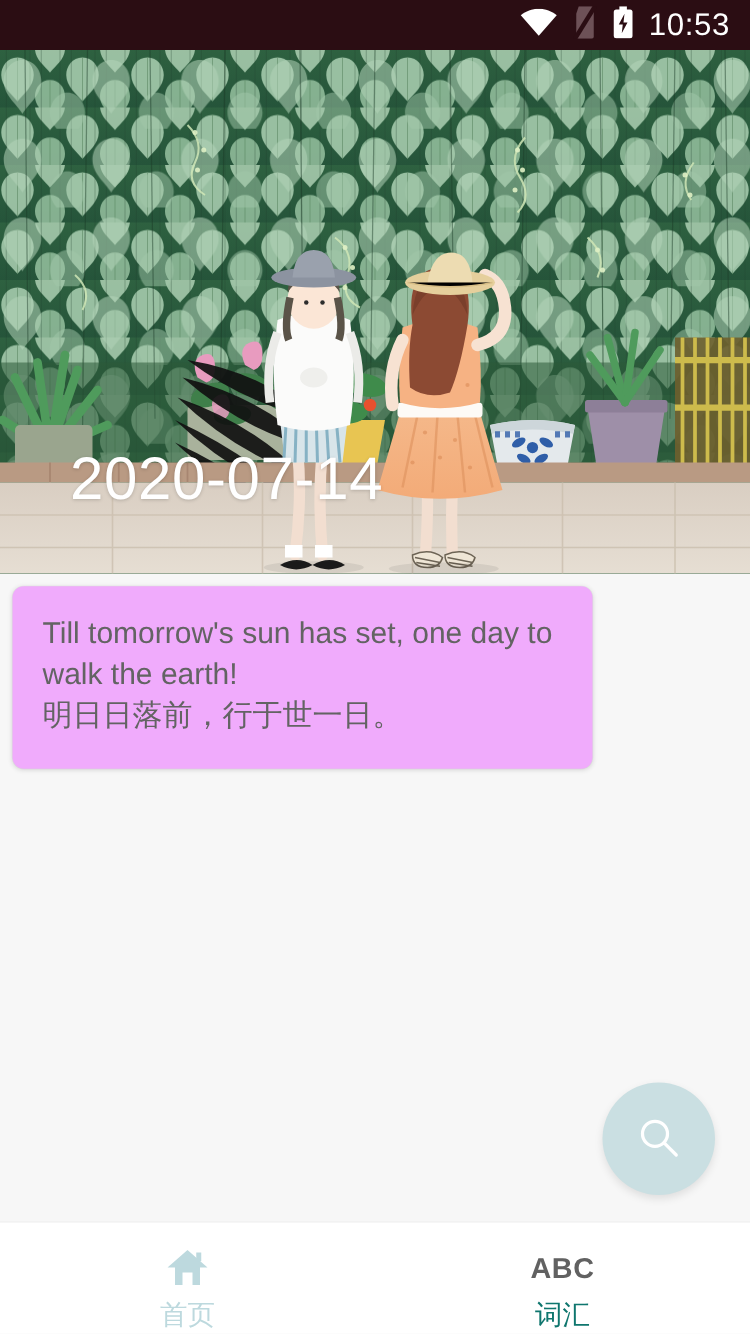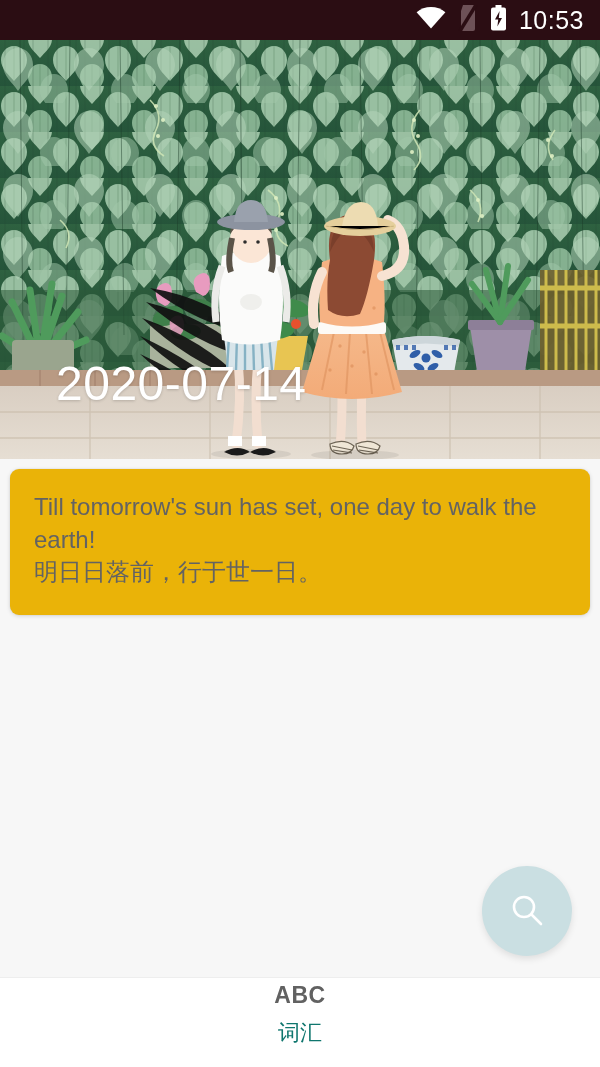--- a/index.html
+++ b/index.html
@@ -28,22 +28,22 @@
   .hero svg{ position:absolute; inset:0; width:100%; height:100%; display:block; }
   .hero-date{
     position:absolute; left:56px; bottom:48px;
     color:#ffffff; font-size:48px; font-weight:400;
     letter-spacing:0.5px; text-shadow:0 1px 3px rgba(0,0,0,.18);
     z-index:5; white-space:nowrap;
   }
 
   
   .quote-card{
-    position:absolute; top:469px; left:10px; width:580px;
-    background:#eab308; border-radius:9px;
+    position:absolute; top:469px; left:10px; width:464px;
+    background:#f0abfc; border-radius:9px;
     box-shadow:0 1px 4px rgba(0,0,0,.14), 0 0 0 .5px rgba(0,0,0,.04);
     padding:22px 24px 26px 24px;
   }
   .quote-en{
     font-size:24px; line-height:1.36; color:#636363; font-weight:400;
   }
   .quote-zh{
     font-size:24px; line-height:1.36; color:#636363; font-weight:400;
     font-family:"DejaVu Sans","Liberation Sans",sans-serif;
   }
@@ -58,21 +58,21 @@
   }
 
   
   .bottom-nav{
     position:absolute; left:0; bottom:0; width:600px; height:90px;
     background:#ffffff; border-top:1px solid #eeeeee;
     display:flex; align-items:center;
   }
   .nav-item{
     flex:1; display:flex; flex-direction:column; align-items:center;
-    justify-content:flex-start; gap:6px; height:100%; cursor:pointer;
+    justify-content:flex-end; gap:6px; height:100%; cursor:pointer;
   }
   .nav-label{ font-size:22px; font-family:"DejaVu Sans","Liberation Sans",sans-serif; }
   .nav-item.active .nav-label{ color:#bdd9de; }
   .nav-item .nav-label{ color:#0f766e; }
   .nav-ico{ height:34px; display:flex; align-items:center; justify-content:center; }
   .abc-txt{
     font-size:23px; font-weight:bold; color:#616161;
     letter-spacing:.5px; font-family:"Liberation Sans",sans-serif;
   }
 </style>
@@ -391,20 +391,29 @@
     <span>
       <svg width="40" height="40" viewBox="0 0 40 40">
         <circle cx="17" cy="17" r="10" fill="none" stroke="#ffffff" stroke-width="2.6"></circle>
         <path d="M24.5 24.5 L34 34" stroke="#ffffff" stroke-width="2.6" stroke-linecap="round"></path>
       </svg>
     </span>
   </button>
 
   <div class="bottom-nav">
 
+    <div class="nav-item active">
+      <span class="nav-ico">
+        <svg width="34" height="32" viewBox="0 0 34 32">
+          <path d="M17 2 L33 16 H27 V30 H21 V20 H13 V30 H7 V16 H1 Z" fill="#bdd9de"></path>
+          <rect x="24" y="4" width="4" height="7" fill="#bdd9de"></rect>
+        </svg>
+      </span>
+      <span class="nav-label">首页</span>
+    </div>
 
     <div class="nav-item">
       <span class="nav-ico">
         <span class="abc-txt">ABC</span>
       </span>
       <span class="nav-label">词汇</span>
     </div>
 
 
   </div>

